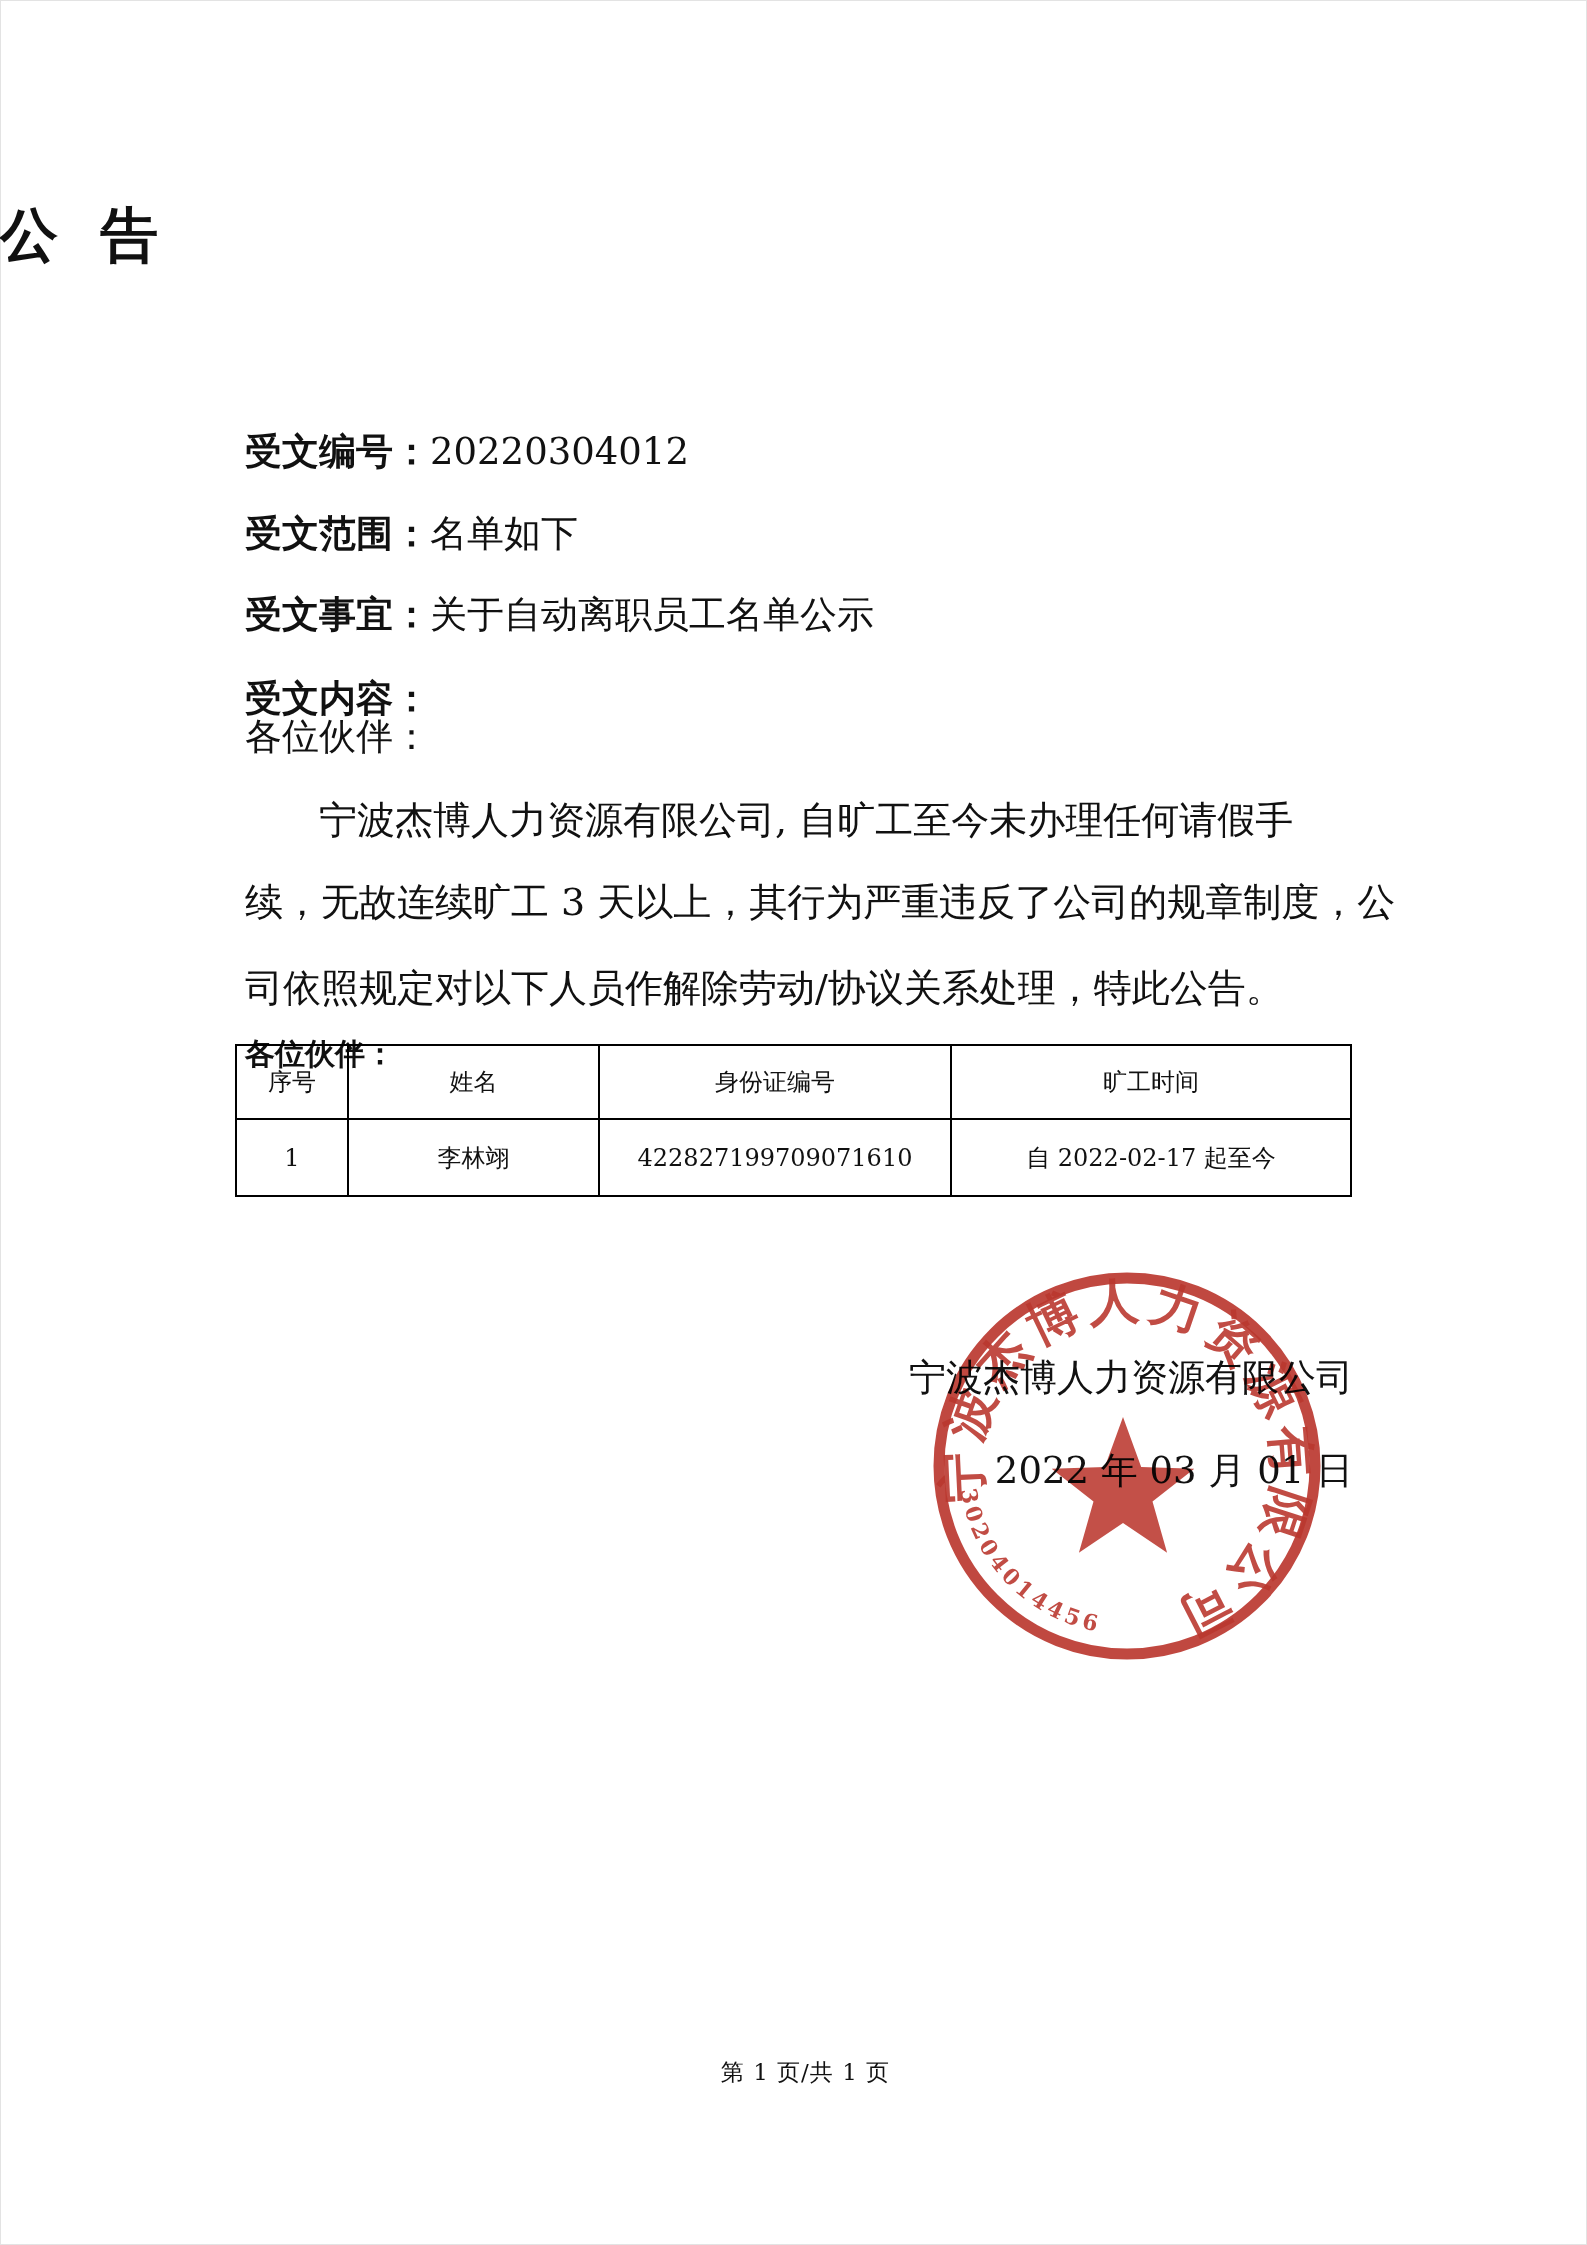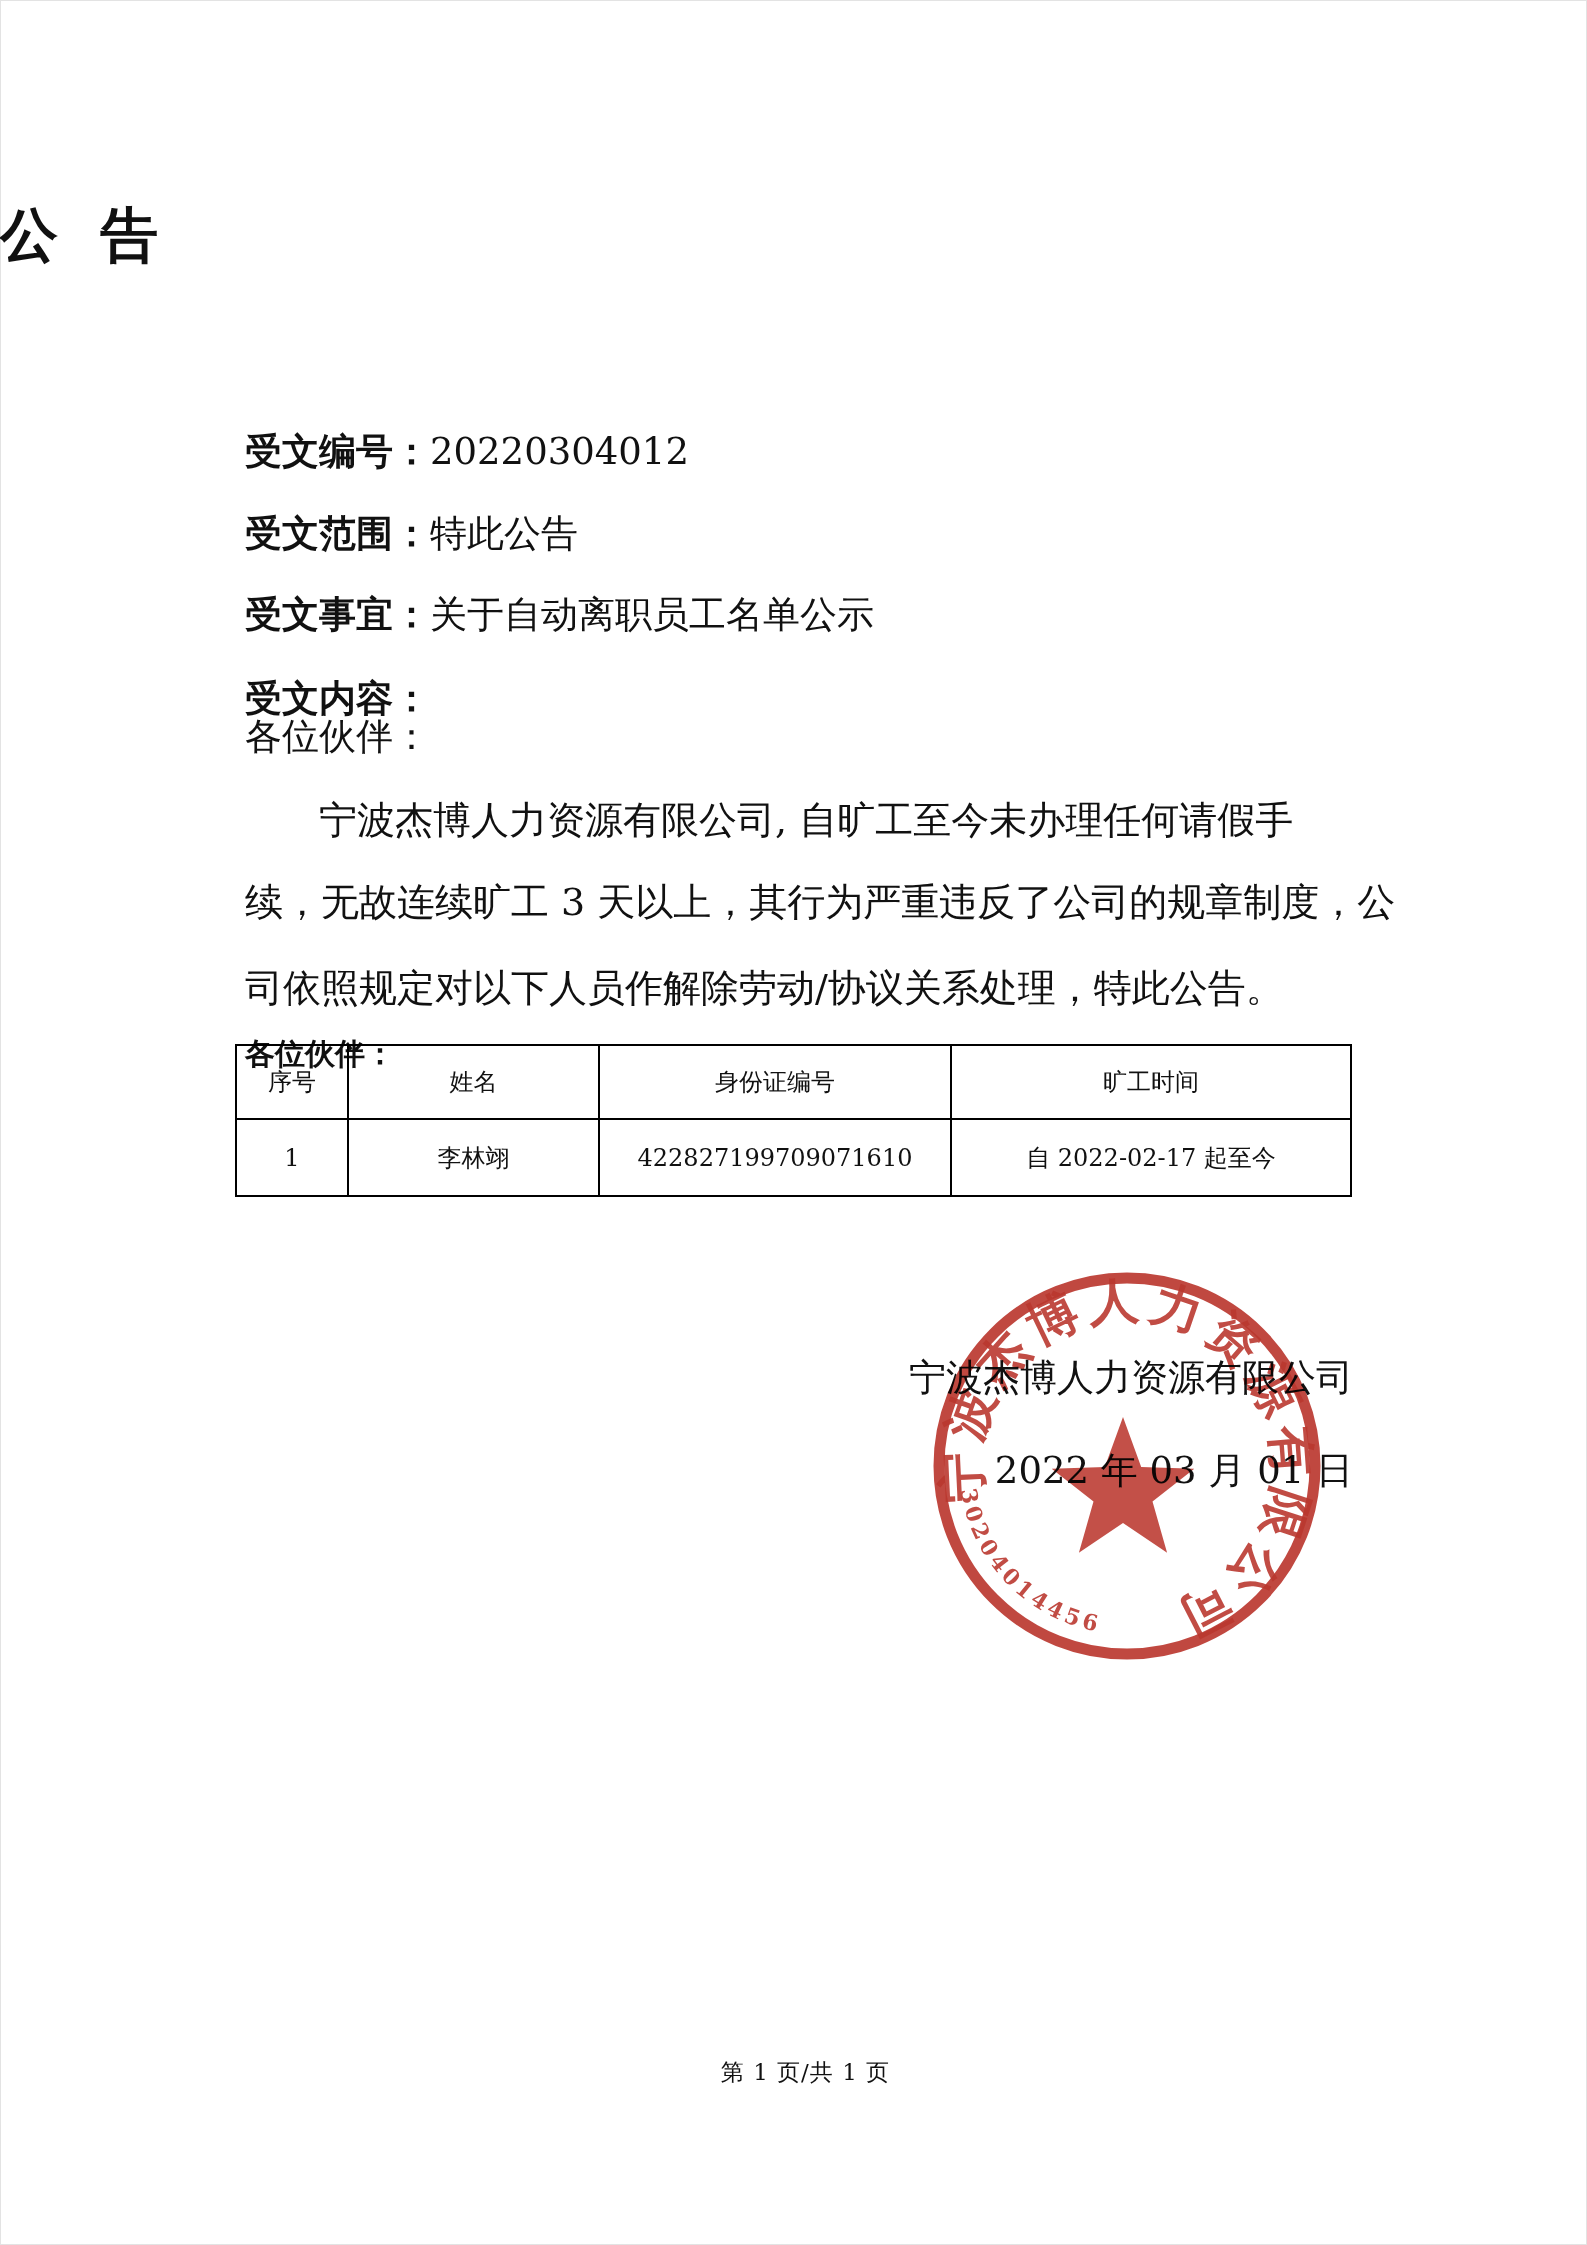--- a/index.html
+++ b/index.html
@@ -44,21 +44,21 @@
 </style>
 </head>
 <body>
 
 <div class="abs doc-title">公 告</div>
 
 <div class="abs field f0">
   <span class="lbl">受文编号：</span><span>20220304012</span>
 </div>
 <div class="abs field f1">
-  <span class="lbl">受文范围：</span><span>特此公告</span>
+  <span class="lbl">受文范围：</span><span>名单如下</span>
 </div>
 <div class="abs field f2">
   <span class="lbl">受文事宜：</span><span>关于自动离职员工名单公示</span>
 </div>
 <div class="abs field f3">
   <span class="lbl">受文内容：</span><span></span>
 </div>
 
 <div class="abs salutation">各位伙伴：</div>
 

